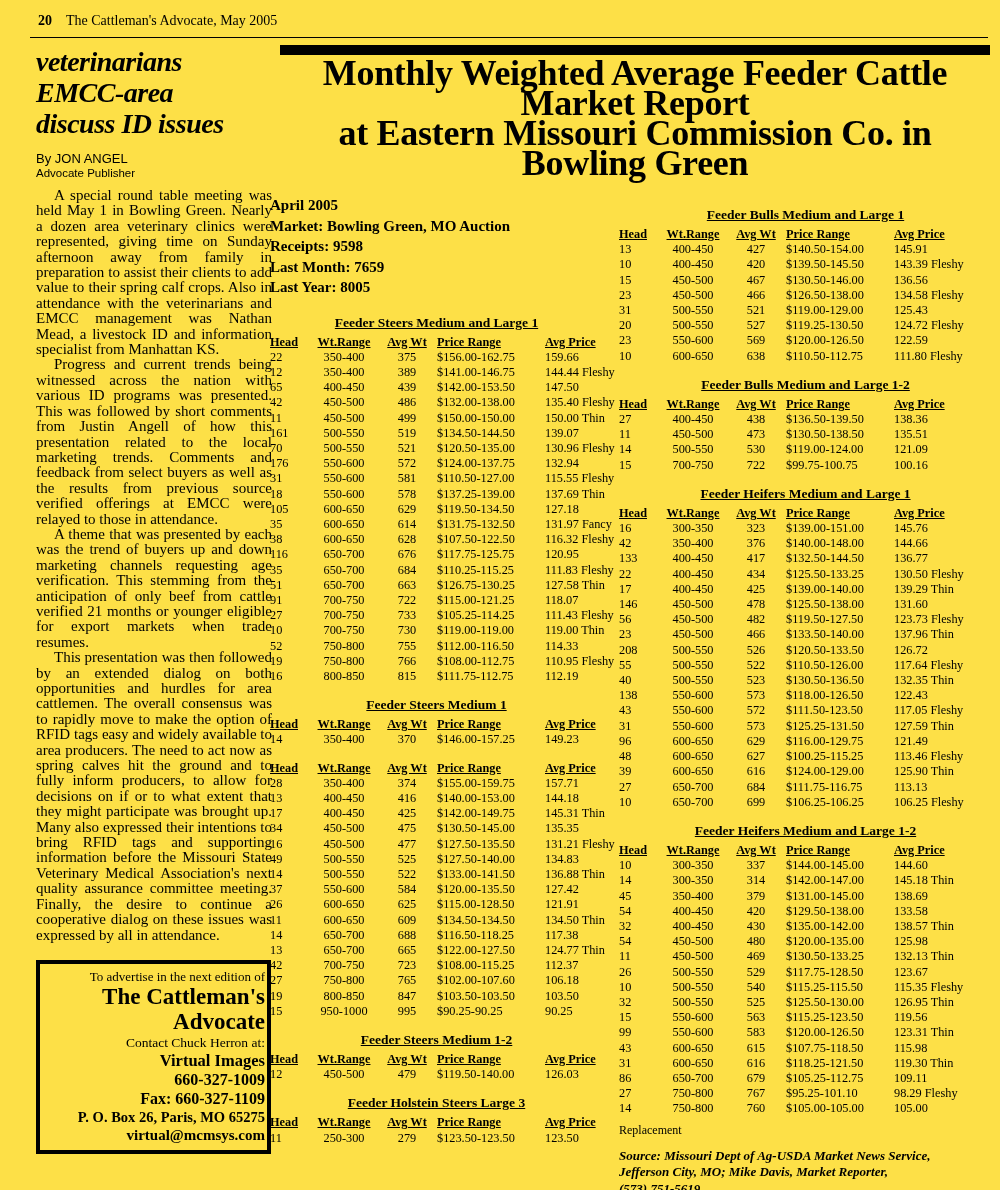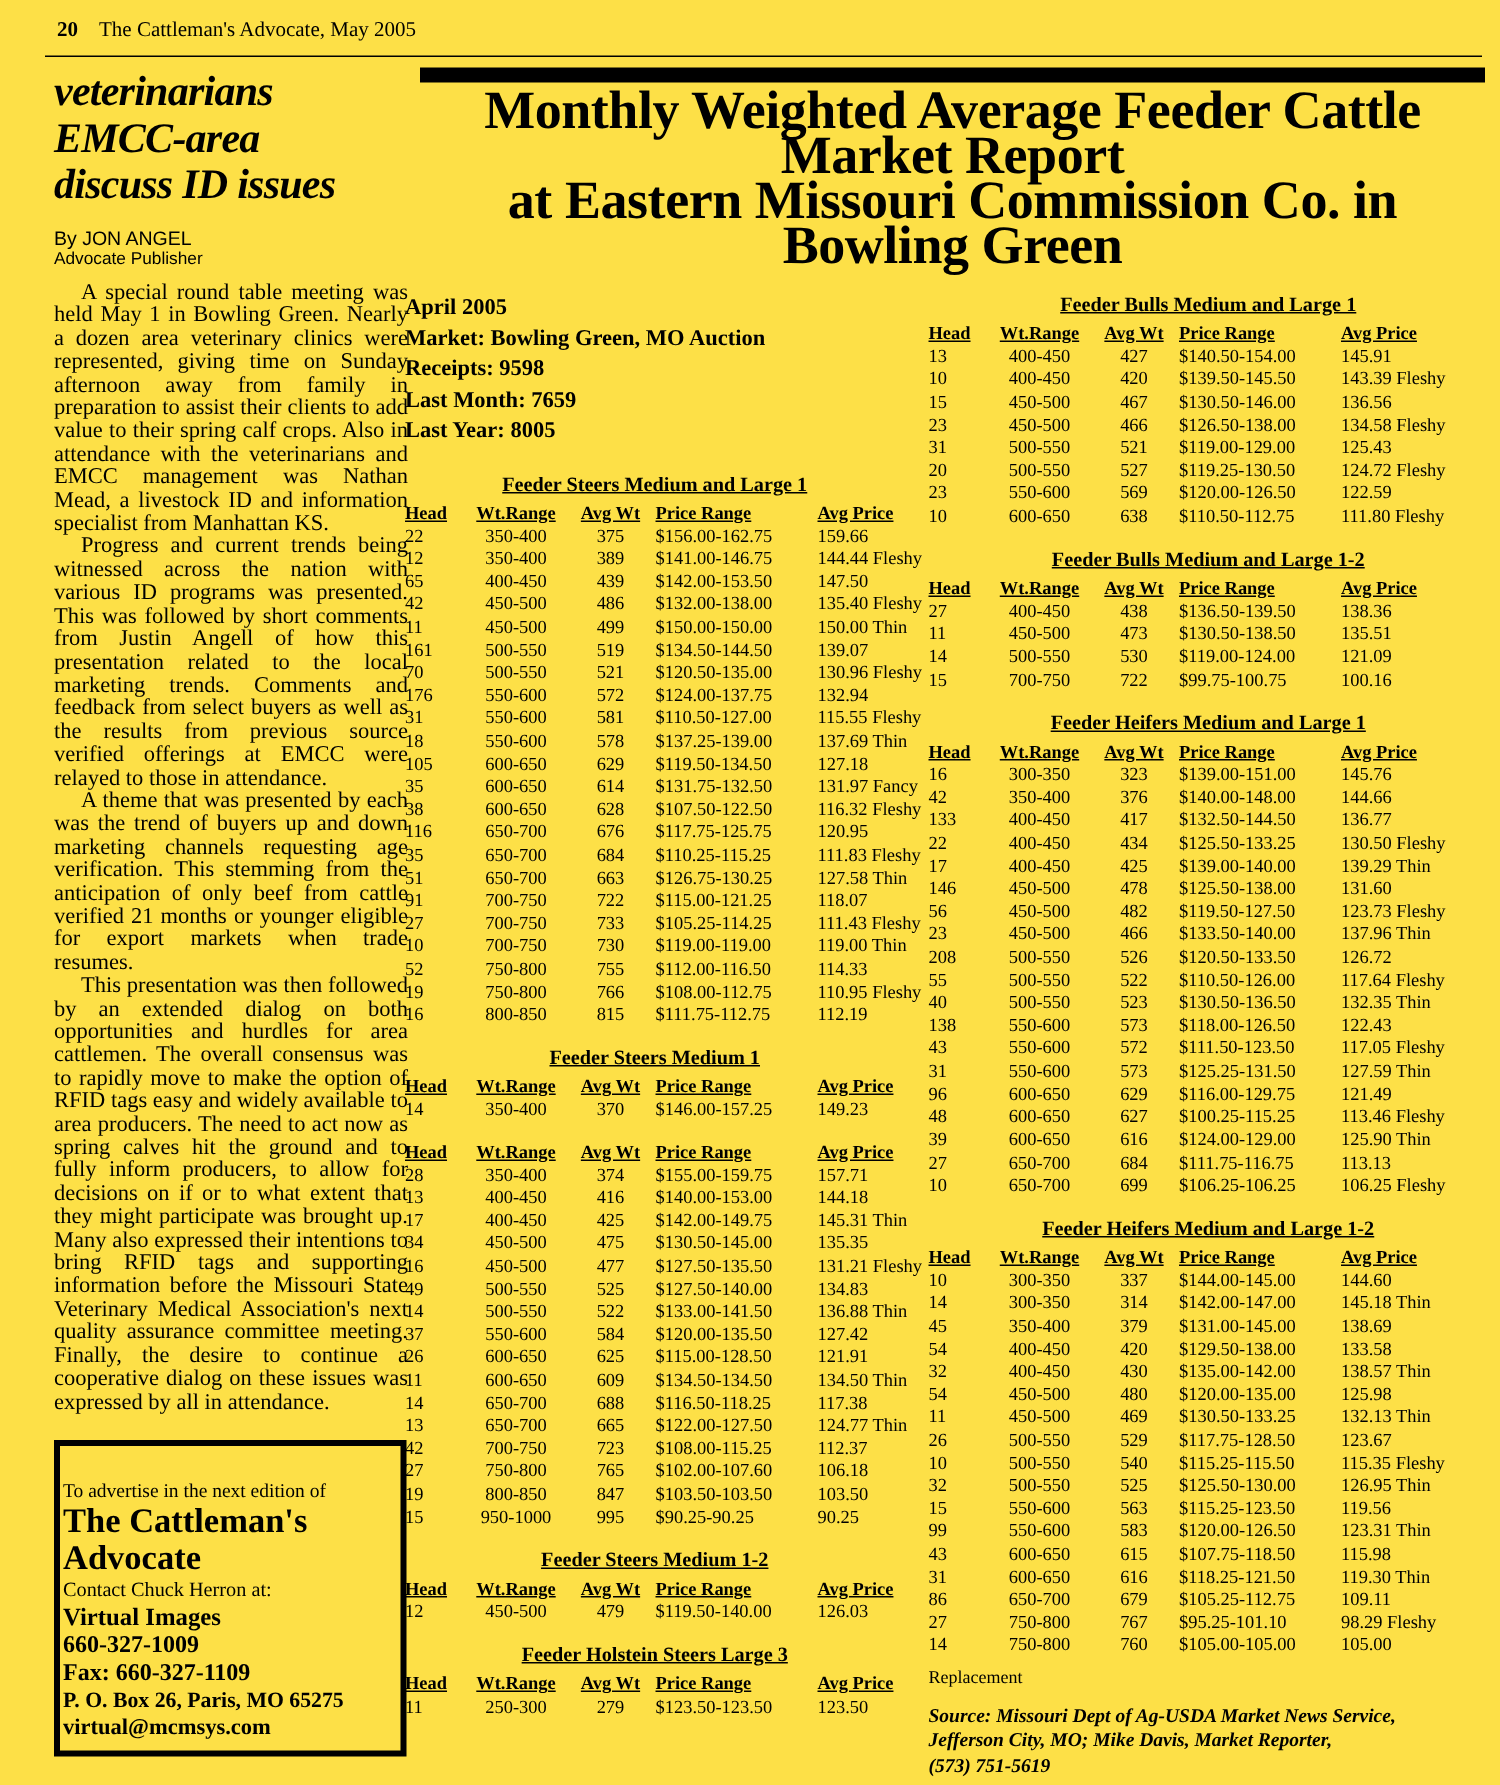--- a/index.html
+++ b/index.html
@@ -19,42 +19,42 @@
   .article { position:absolute; top:46px; left:36px; width:236px; }
   .art-title { font-style:italic; font-weight:bold; font-size:28px; line-height:31px; letter-spacing:-0.5px; }
   .byline { margin-top:12px; font-family:"Liberation Sans", sans-serif; font-size:13px; line-height:15px; }
   .byline-role { font-family:"Liberation Sans", sans-serif; font-size:11.5px; line-height:14px; }
   .art-body { margin-top:8px; font-size:15px; line-height:15.4px; text-align:justify; }
   .art-body p { text-indent:18px; }
 
   
   .ad-box {
     position:absolute; top:960px; left:36px; width:235px;
-    border:4px solid #000; text-align:left; padding:22px 2px 6px 2px;
+    border:4px solid #000; text-align:right; padding:5px 2px 6px 2px;
   }
   .ad-intro { font-size:13px; line-height:16px; }
   .ad-title { font-weight:bold; font-size:23px; line-height:24.5px; }
   .ad-contact { font-size:13.5px; line-height:17px; }
   .ad-company { font-weight:bold; font-size:16.5px; line-height:19px; }
   .ad-phone, .ad-fax { font-weight:bold; font-size:16px; line-height:19px; }
   .ad-address { font-weight:bold; font-size:14.5px; line-height:18px; }
   .ad-email { font-weight:bold; font-size:15px; line-height:18px; }
 
   
   .report { position:absolute; top:45px; left:270px; width:722px; }
   .black-bar { margin-left:10px; width:710px; height:10px; background:#000; }
   .report-title { margin-left:10px; width:710px; text-align:center; font-weight:bold; font-size:36px; line-height:30px; margin-top:3px; letter-spacing:-0.3px; }
   .report-body { display:flex; gap:16px; margin-top:17px; }
   .col-left { width:333px; }
   .col-right { width:373px; }
 
   .info-block { font-weight:bold; font-size:15px; line-height:20.5px; margin-bottom:17px; }
 
   .mkt-table { margin-bottom:13px; }
-  .tbl-title { font-weight:bold; font-size:13.5px; text-align:center; text-decoration:underline; margin-bottom:4px; }
+  .tbl-title { font-weight:bold; font-size:13.5px; text-align:center; text-decoration:underline; margin-bottom:4px;margin-top:12px; }
   table { width:100%; border-collapse:collapse; table-layout:fixed; }
   th, td { font-size:12.3px; line-height:15.2px; padding:0; white-space:nowrap; overflow:visible; }
   th { font-weight:bold; }
   th span { text-decoration:underline; }
   th:nth-child(1), td:nth-child(1) { width:37px; text-align:left; }
   th:nth-child(2), td:nth-child(2) { width:74px; text-align:center; }
   th:nth-child(3), td:nth-child(3) { width:52px; text-align:center; }
   th:nth-child(4), td:nth-child(4) { width:106px; text-align:left; padding-left:4px; }
   th:nth-child(5), td:nth-child(5) { text-align:left; padding-left:6px; }
 

